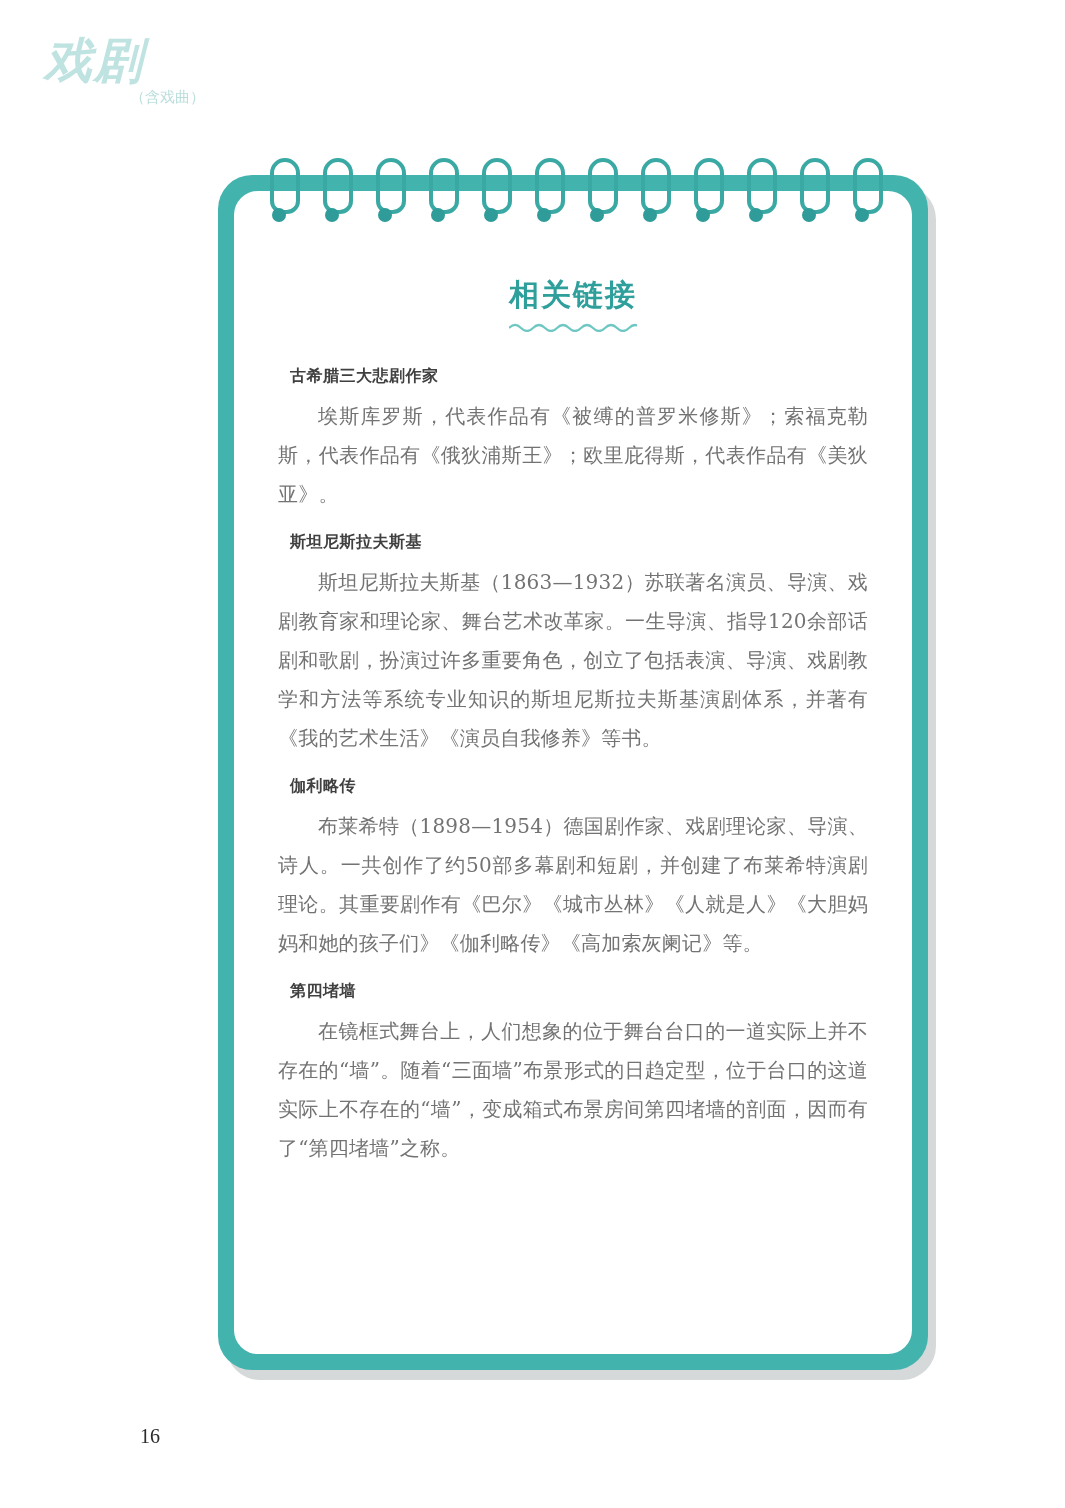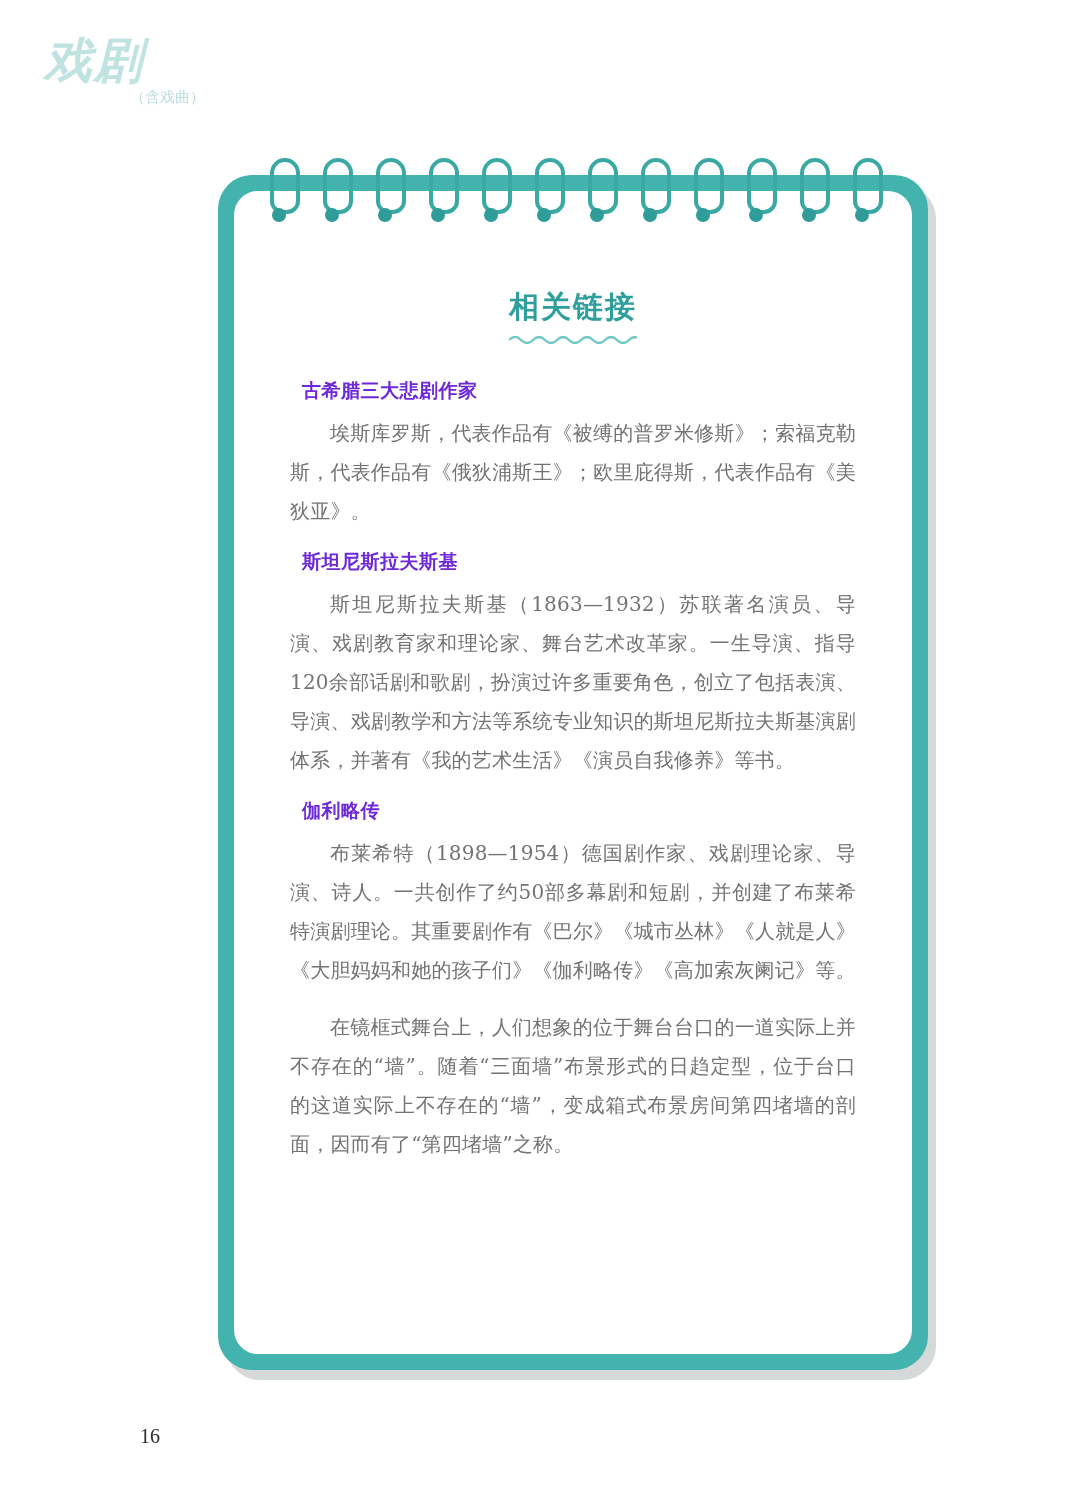--- a/index.html
+++ b/index.html
@@ -116,21 +116,21 @@
     background: #2f9c99;
   }
 
   
   .content {
     position: absolute;
     left: 0;
     top: 0;
     width: 678px;
     height: 1163px;
-    padding: 12px;
+    padding: 0;
     box-sizing: border-box;
   }
   .card-title {
     margin-top: 84px;
     text-align: center;
     font-family: "Liberation Sans", sans-serif;
     font-size: 30px;
     font-weight: bold;
     color: #2e9f9b;
     letter-spacing: 2px;
@@ -143,23 +143,23 @@
   }
 
   .section {
     margin: 0 44px;
   }
   .section + .section {
     margin-top: 18px;
   }
   .section-heading {
     font-family: Liberation Sans, sans-serif;
-    font-size: 19px;
+    font-size: 16px;
     font-weight: bold;
-    color: #6d28d9;
+    color: #404040;
     margin-left: 12px;
     margin-bottom: 10px;
     letter-spacing: 0.5px;
   }
   .section-body {
     font-family: "DejaVu Serif", "Liberation Serif", serif;
     font-size: 20px;
     line-height: 1.95;
     color: #737373;
     text-align: justify;
@@ -210,20 +210,21 @@
         <div class="section-heading">斯坦尼斯拉夫斯基</div>
         <div class="section-body">斯坦尼斯拉夫斯基（1863—1932）苏联著名演员、导演、戏剧教育家和理论家、舞台艺术改革家。一生导演、指导120余部话剧和歌剧，扮演过许多重要角色，创立了包括表演、导演、戏剧教学和方法等系统专业知识的斯坦尼斯拉夫斯基演剧体系，并著有《我的艺术生活》《演员自我修养》等书。</div>
       </div>
 
       <div class="section">
         <div class="section-heading">伽利略传</div>
         <div class="section-body">布莱希特（1898—1954）德国剧作家、戏剧理论家、导演、诗人。一共创作了约50部多幕剧和短剧，并创建了布莱希特演剧理论。其重要剧作有《巴尔》《城市丛林》《人就是人》《大胆妈妈和她的孩子们》《伽利略传》《高加索灰阑记》等。</div>
       </div>
 
       <div class="section">
+        <div class="section-heading">第四堵墙</div>
         <div class="section-body">在镜框式舞台上，人们想象的位于舞台台口的一道实际上并不存在的“墙”。随着“三面墙”布景形式的日趋定型，位于台口的这道实际上不存在的“墙”，变成箱式布景房间第四堵墙的剖面，因而有了“第四堵墙”之称。</div>
       </div>
 
     </div>
   </div>
 </div>
 
 <div class="rings" id="rings">
     <div class="ring" style="left: 48px;">
       <div class="wire"></div>

